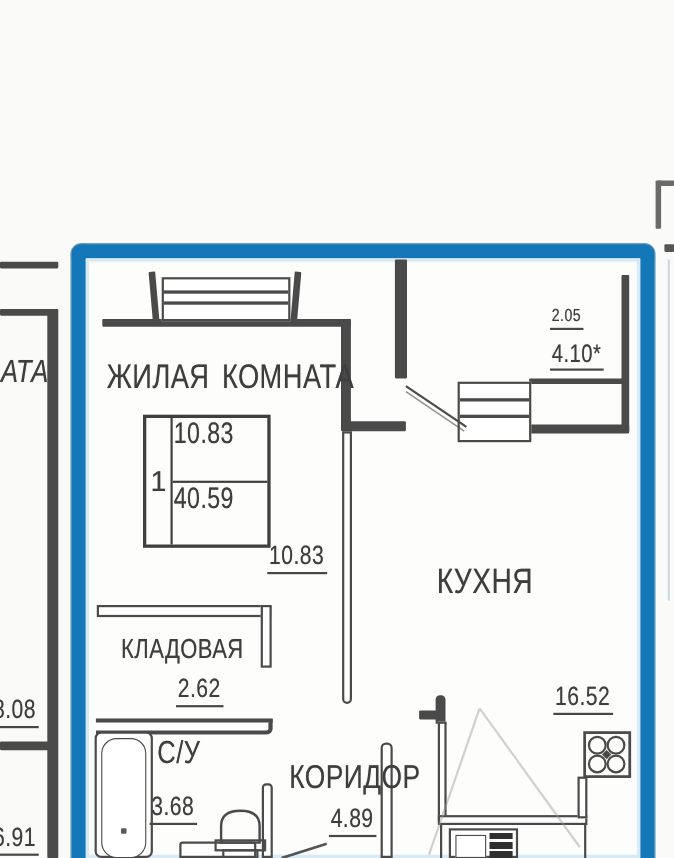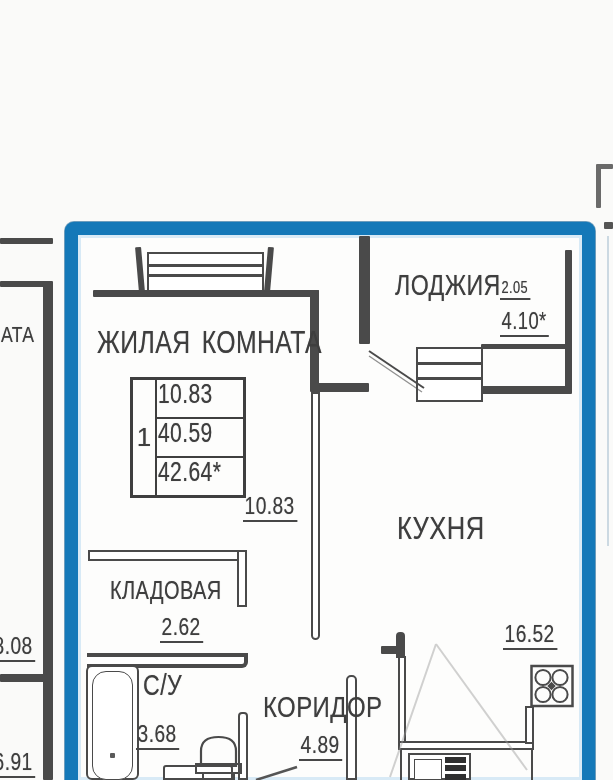--- a/index.html
+++ b/index.html
@@ -47,21 +47,21 @@
   .stack{position:absolute; background:repeating-linear-gradient(180deg,#2f2f2f 0 6px,#fdfdfc 6px 8.5px);}
 </style>
 </head>
 <body>
 
 <div class="shot">
 
   <div class="wall" style="left:0;top:238px;width:53px;height:6px;"></div>
   <div class="wall" style="left:0;top:281px;width:47px;height:6px;"></div>
   <div class="wall" style="left:43px;top:281px;width:10px;height:499px;"></div>
-  <div class="lbl" style="left:1px;top:324px;font-size:22px;">
+  <div class="lbl" style="left:1px;top:324px;font-size:29px;font-style:italic;">
     <span class="cx">АТА</span></div>
   <div class="lbl und" style="left:-8px;top:634px;font-size:24px;">
     <span class="cx">8.08</span></div>
   <div class="wall" style="left:0;top:674px;width:47px;height:8px;"></div>
   <div class="lbl und" style="left:-8px;top:750px;font-size:24px;">
     <span class="cx">6.91</span></div>
 
   <div class="wall" style="left:596px;top:164px;width:5px;height:44px;background:#6a6a6a;"></div>
   <div class="wall" style="left:598px;top:164px;width:15px;height:5px;background:#6a6a6a;"></div>
   <div class="wall" style="left:604px;top:222px;width:9px;height:7px;background:#555;"></div>
@@ -144,31 +144,28 @@
     </g>
   </svg>
 
   <div class="atable">
     <div class="numcol">
       <span>1</span>
     </div>
     <div class="vals">
       <div class="vrow"><span>10.83</span></div>
       <div class="vrow"><span>40.59</span></div>
-      <div class="vrow"><span>42.64*</span></div>
     </div>
   </div>
 
   <div class="lbl" style="left:97px;top:327px;font-size:31px;">
     <span class="cx" style="word-spacing:5px;">ЖИЛАЯ КОМНАТА</span></div>
   <div class="lbl und" style="left:243px;top:494px;font-size:24px;">
     <span class="cx">10.83</span></div>
 
-  <div class="lbl" style="left:395px;top:271px;font-size:29px;">
-    <span class="cx">ЛОДЖИЯ</span></div>
   <div class="lbl und" style="left:500px;top:280px;font-size:16px;">
     <span class="cx">2.05</span></div>
   <div class="lbl und" style="left:500px;top:310px;font-size:23px;">
     <span class="cx">4.10*</span></div>
 
   <div class="lbl" style="left:397px;top:512px;font-size:32px;">
     <span class="cx">КУХНЯ</span></div>
   <div class="lbl und" style="left:503px;top:622px;font-size:24px;text-align:right;">
     <span class="cx">16.52</span></div>
 

